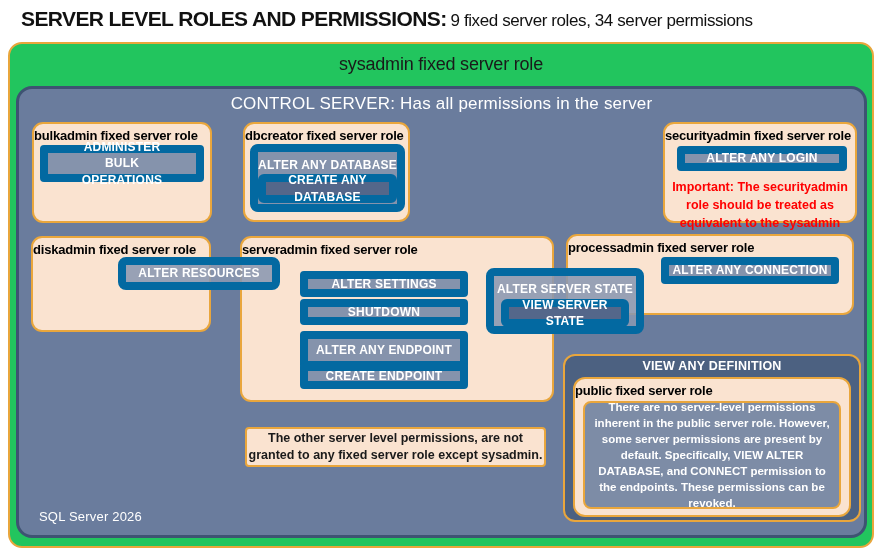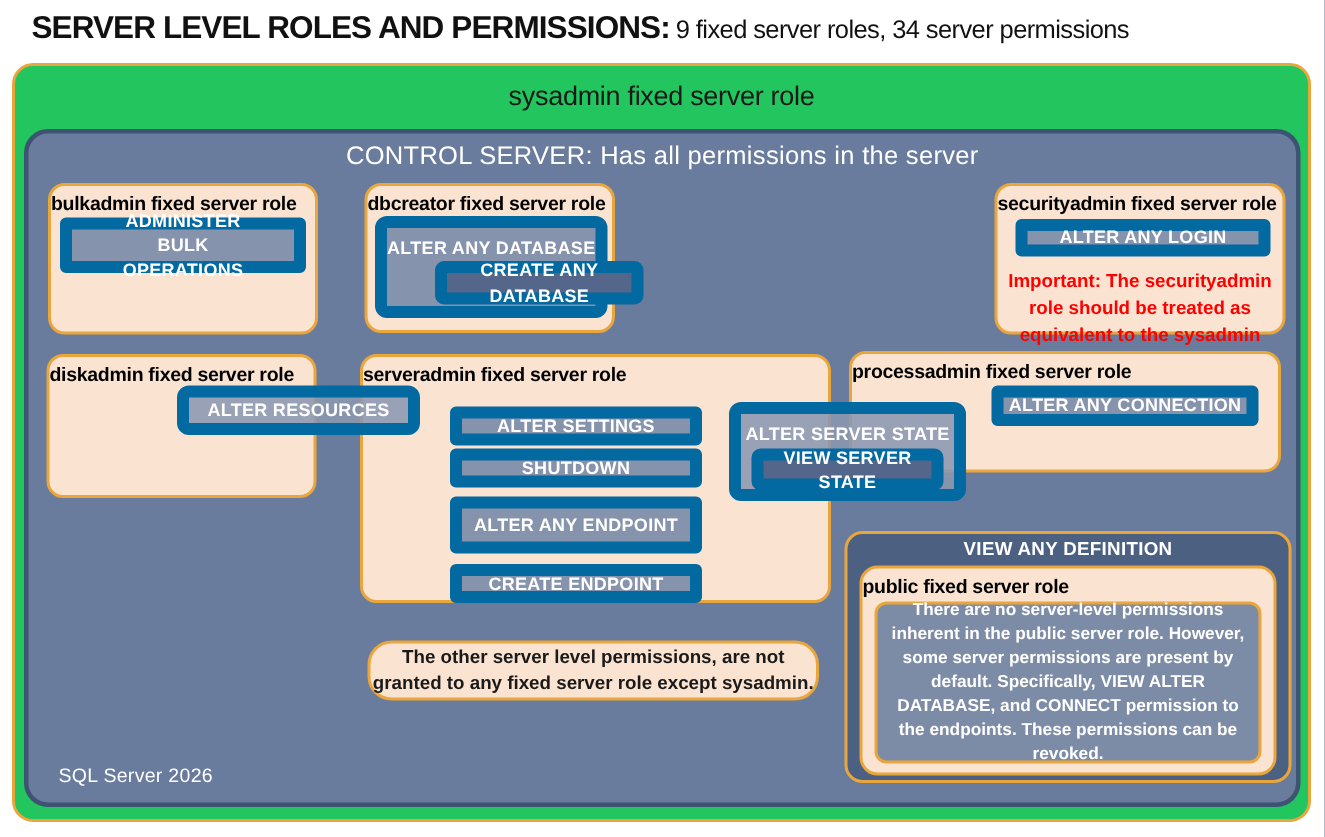--- a/index.html
+++ b/index.html
@@ -81,21 +81,21 @@
     left:8px;top:22px;width:258px;height:108px;
     background:#7D8CA6;border:2px solid #E9A63C;border-radius:8px;
     color:#ffffff;font-weight:bold;font-size:11.5px;line-height:1.4;
     display:flex;align-items:center;justify-content:center;text-align:center;
     padding:2px 6px;
   }
 
   
   #note-box{
     left:226px;top:338px;width:301px;height:40px;
-    background:#FAE3D0;border:2px solid #E9A63C;border-radius:16px;
+    background:#FAE3D0;border:2px solid #E9A63C;border-radius:4px;
     display:flex;align-items:center;justify-content:center;text-align:center;
     font-weight:bold;font-size:12.5px;color:#1a1a1a;line-height:1.4;
     padding:0 0;
   }
 </style>
 </head>
 <body>
 
 <div class="abs" id="page-title">
   <span class="t-bold">SERVER LEVEL ROLES AND PERMISSIONS:</span><span class="t-rest">9 fixed server roles, 34 server permissions</span>
@@ -108,40 +108,40 @@
     <div class="abs" id="control-header">CONTROL SERVER: Has all permissions in the server</div>
 
     <div class="abs role-box" style="left:13px;top:33px;width:180px;height:101px;">
       <div class="role-title">bulkadmin fixed server role</div>
       <div class="chip" style="left:6px;top:21px;width:164px;height:37px;padding:0 18px;">ADMINISTER BULK OPERATIONS</div>
     </div>
 
     <div class="abs role-box" style="left:224px;top:33px;width:167px;height:100px;">
       <div class="role-title">dbcreator fixed server role</div>
       <div class="chip rounded chip-label-top" style="left:5px;top:20px;width:155px;height:68px;">ALTER ANY DATABASE</div>
-      <div class="chip chip-dark" style="left:13px;top:50px;width:139px;height:29px;margin-left:32px;">CREATE ANY DATABASE</div>
+      <div class="chip chip-dark" style="left:13px;top:50px;width:139px;height:29px;">CREATE ANY DATABASE</div>
     </div>
 
 
     <div class="abs role-box" style="left:644px;top:33px;width:194px;height:101px;">
       <div class="role-title">securityadmin fixed server role</div>
       <div class="chip" style="left:12px;top:22px;width:170px;height:25px;">ALTER ANY LOGIN</div>
       <div class="abs" id="securityadmin-warning">Important: The securityadmin role should be treated as equivalent to the sysadmin role.</div>
     </div>
 
     <div class="abs role-box" style="left:12px;top:147px;width:180px;height:96px;padding-left:19px;">
       <div class="role-title">diskadmin fixed server role</div>
     </div>
 
     <div class="abs role-box" style="left:221px;top:147px;width:314px;height:166px;">
       <div class="role-title">serveradmin fixed server role</div>
       <div class="chip" style="left:58px;top:33px;width:168px;height:26px;">ALTER SETTINGS</div>
       <div class="chip" style="left:58px;top:61px;width:168px;height:26px;">SHUTDOWN</div>
       <div class="chip" style="left:58px;top:93px;width:168px;height:38px;">ALTER ANY ENDPOINT</div>
-      <div class="chip" style="left:58px;top:125px;width:168px;height:26px;margin-top:13px;">CREATE ENDPOINT</div>
+      <div class="chip" style="left:58px;top:125px;width:168px;height:26px;">CREATE ENDPOINT</div>
     </div>
 
     <div class="abs role-box" style="left:547px;top:145px;width:288px;height:81px;">
       <div class="role-title">processadmin fixed server role</div>
       <div class="chip" style="left:93px;top:21px;width:178px;height:27px;">ALTER ANY CONNECTION</div>
     </div>
 
     <div class="chip rounded chip-float" style="left:99px;top:168px;width:162px;height:33px;">ALTER RESOURCES</div>
 
     <div class="chip rounded chip-float chip-label-top" style="left:467px;top:179px;width:158px;height:66px;">ALTER SERVER STATE</div>

